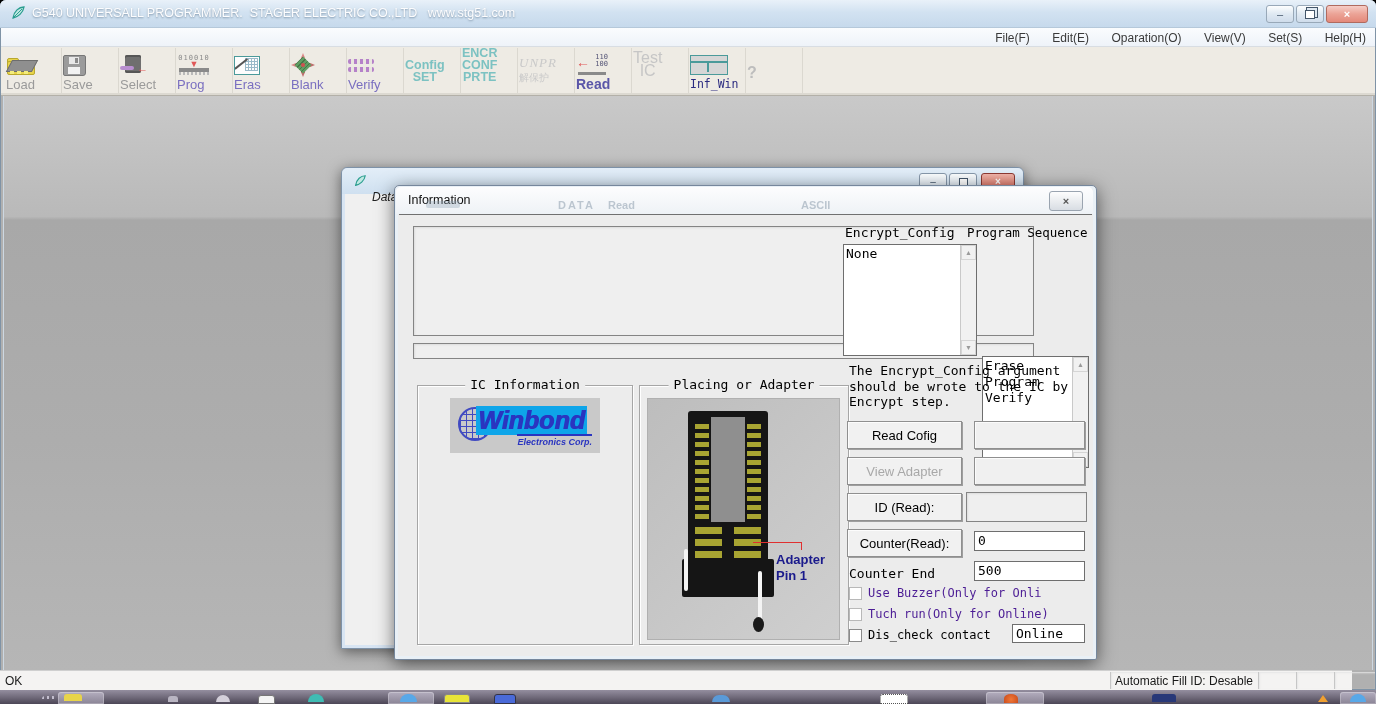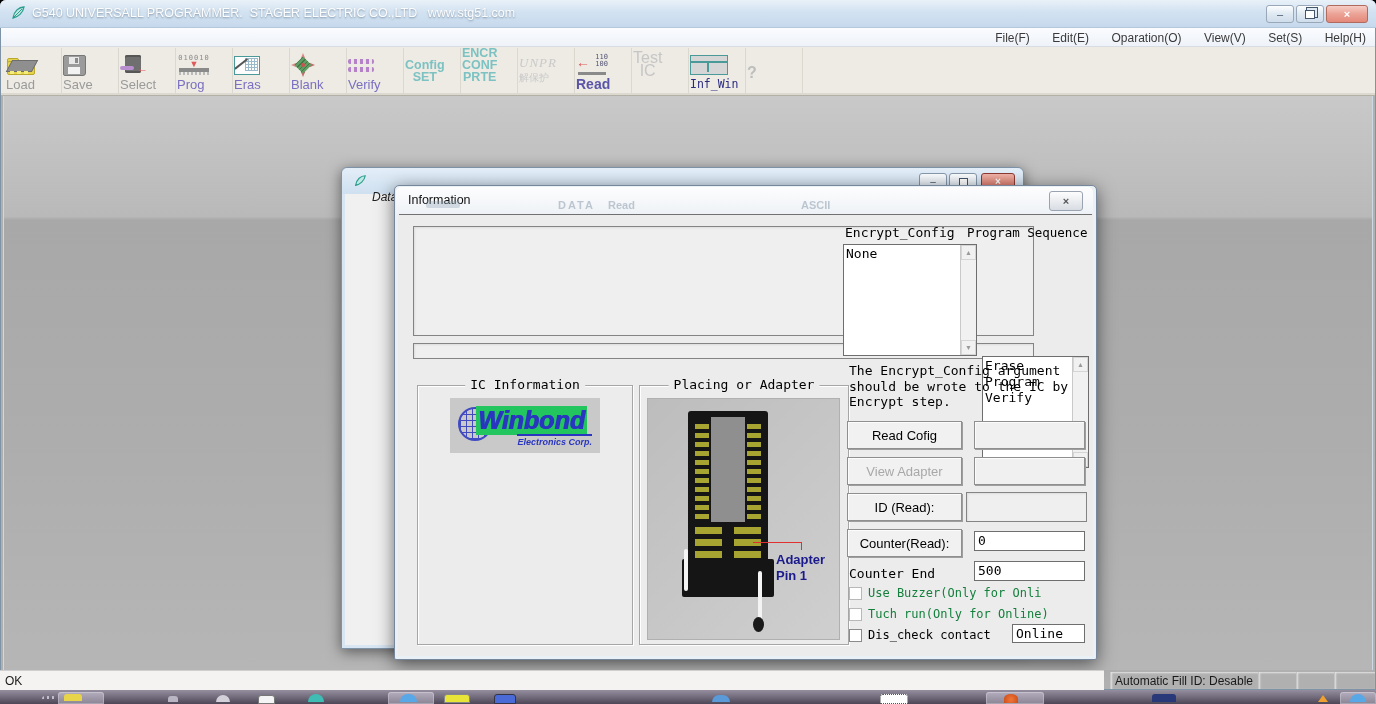--- a/index.html
+++ b/index.html
@@ -125,42 +125,42 @@
   .dbtn{position:absolute;background:#f1f1f1;border:1px solid #8f8f8f;box-shadow:1px 1px 0 #9e9e9e,inset 1px 1px 0 #fcfcfc;
     display:flex;align-items:center;justify-content:center;font-size:13px;color:#000;box-sizing:border-box;}
   .dbtn.dis{color:#a8a8a8;}
   .raisedfield{position:absolute;background:#f0f0f0;border:1px solid #8f8f8f;box-shadow:1px 1px 0 #9e9e9e,inset 1px 1px 0 #fbfbfb;box-sizing:border-box;}
   .wfield{position:absolute;background:#fff;border:1px solid #6e6e6e;font-family:"DejaVu Sans Mono",monospace;
     font-size:13px;color:#000;padding:1px 0 0 3px;box-sizing:border-box;white-space:pre;}
   .cbrow{position:absolute;display:flex;align-items:center;gap:6px;}
   .cbox{width:13px;height:13px;background:#fff;border:1px solid #8a8a8a;box-sizing:border-box;}
   .cbrow.dis .cbox{border-color:#b8b8b8;}
   .cbrow .clab{font-size:12px;color:#000;}
-  .cbrow.dis .clab{color:#15803d;}
+  .cbrow.dis .clab{color:#4c1d95;}
   
   #logo{position:absolute;left:32px;top:12px;width:150px;height:55px;background:#c9c9c9;overflow:hidden;}
   #logo .globe{position:absolute;left:8px;top:9px;width:34px;height:34px;border-radius:50%;border:2px solid #2a35c0;
     background:repeating-linear-gradient(90deg,#2a35c0 0 1px,transparent 1px 6px),repeating-linear-gradient(0deg,#2a35c0 0 1px,transparent 1px 6px);
     opacity:.85;box-sizing:border-box;}
   #logo .wname{position:absolute;left:26px;top:8px;font-size:25px;font-weight:bold;font-style:italic;color:#2a35c0;
-    text-shadow:1px 0 0 #2a35c0;background:#22c55e;padding:0 2px;}
+    text-shadow:1px 0 0 #2a35c0;background:#0ea5e9;padding:0 2px;}
   #logo .wsub{position:absolute;right:8px;top:36px;font-size:9px;font-weight:bold;font-style:italic;color:#2a35c0;border-top:2px solid #2a35c0;padding-top:1px;}
   
   #sockimg{position:absolute;left:7px;top:12px;width:193px;height:242px;
     background:linear-gradient(135deg,#bdbdbd,#cfcfcf);border:1px solid #b0b0b0;box-sizing:border-box;}
   .sock{position:absolute;background:#151515;}
   .pincol{position:absolute;background:repeating-linear-gradient(180deg,#a8a432 0 5px,#151515 5px 9px);}
   .pincol2{position:absolute;background:repeating-linear-gradient(180deg,#a8a432 0 7px,#151515 7px 12px);}
   .icbody{position:absolute;background:#8f8f8f;}
   .lever{position:absolute;background:#f4f4f4;border-radius:2px;}
   .knob{position:absolute;width:11px;height:15px;border-radius:50%;background:#1a1a1a;}
   .redline{position:absolute;background:#e03030;}
   #pin1lab{position:absolute;left:128px;top:153px;font-size:13px;font-weight:bold;color:#1a1a8c;white-space:pre-line;line-height:16px;}
   
-  #statusbar{position:absolute;left:0;top:670px;width:1104px;height:20px;background:#f4f3f2;
+  #statusbar{position:absolute;left:0;top:670px;width:1352px;height:20px;background:#f4f3f2;
     border-top:1px solid #cfcfcf;box-sizing:border-box;}
   #status-left{position:absolute;left:5px;top:3px;font-size:12px;color:#1a1a1a;}
   .scell{position:absolute;top:1px;height:17px;border-left:1px solid #c6c6c6;box-shadow:inset 1px 1px 2px #e6e6e6;}
   #status-right-text{left:1110px;width:148px;font-size:12px;color:#1a1a1a;padding:2px 0 0 4px;box-sizing:border-box;}
   #taskbar{position:absolute;left:0;top:690px;width:1376px;height:14px;
     background:linear-gradient(#948e9f,#6e6878 55%,#4c4656);}
   .tkbtn{position:absolute;top:2px;height:12px;border-radius:3px 3px 0 0;
     background:linear-gradient(#b3adbe,#8a8495);box-shadow:inset 0 0 0 1px rgba(255,255,255,.25);}
   .tkicon{position:absolute;border-radius:3px 3px 0 0;}
 </style>

